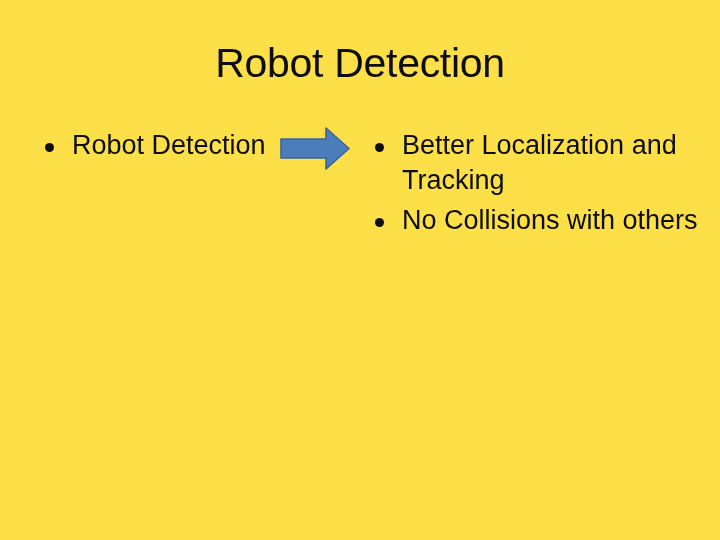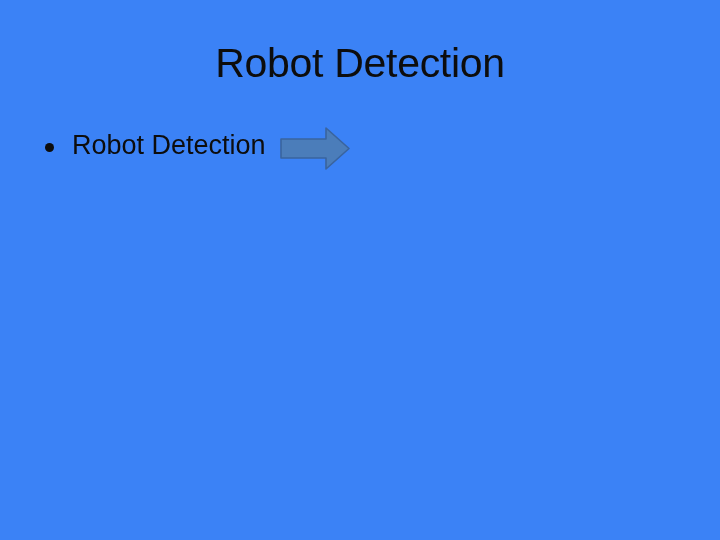--- a/index.html
+++ b/index.html
@@ -11,21 +11,21 @@
     width: 720px;
     height: 540px;
     position: relative;
     overflow: hidden;
     font-family: "Liberation Sans", sans-serif;
     color: #0d0d0d;
   }
   .slide {
     position: absolute;
     inset: 0;
-    background: #3b82f6;
+    background: #fde047;
   }
   .slide-title {
     position: absolute;
     top: 39px;
     left: 0;
     width: 720px;
     text-align: center;
     font-size: 41px;
     line-height: 1.2;
     font-weight: 400;
@@ -89,14 +89,25 @@
     <div class="bullet-item">
       <span class="bullet-dot"></span>
       <span class="bullet-text">Robot Detection</span>
     </div>
   </div>
 
   <svg class="flow-arrow" viewBox="0 0 70 43" xmlns="http://www.w3.org/2000/svg">
     <polygon points="1,12 46,12 46,1 69,21.5 46,42 46,31 1,31" fill="#4b7dba"></polygon>
   </svg>
 
+  <div class="bullet-list right">
+    <div class="bullet-item">
+      <span class="bullet-dot"></span>
+      <span class="bullet-text">Better Localization and
+Tracking</span>
+    </div>
+    <div class="bullet-item">
+      <span class="bullet-dot"></span>
+      <span class="bullet-text">No Collisions with others</span>
+    </div>
+  </div>
 
 </div>
 
 </body></html>

